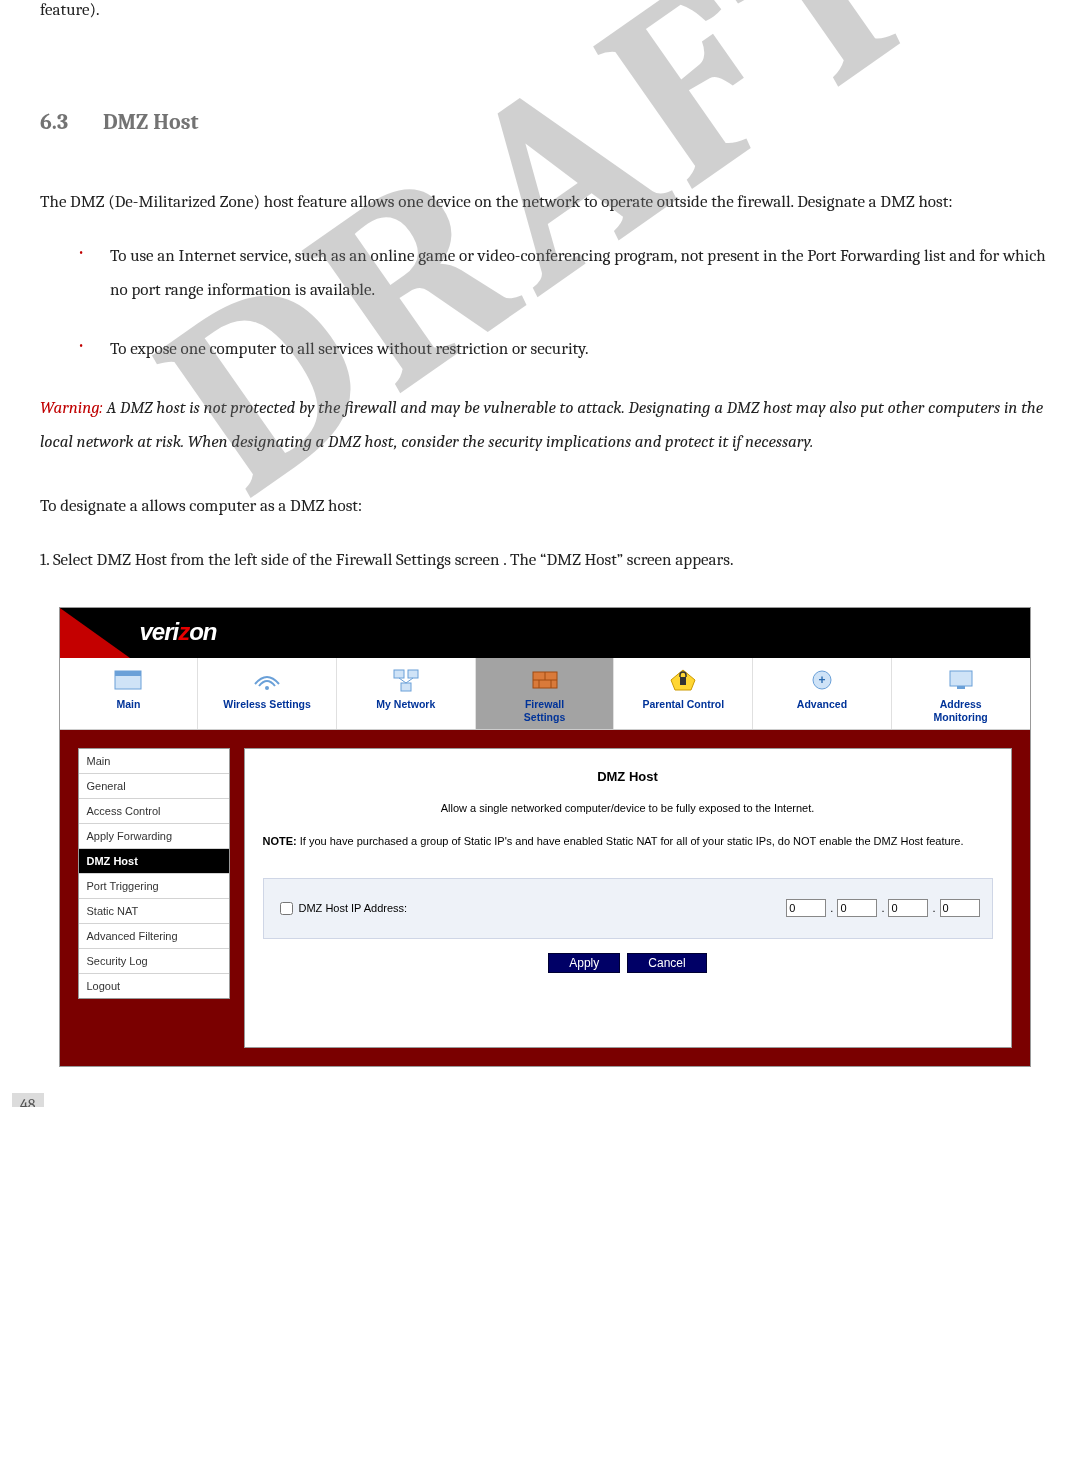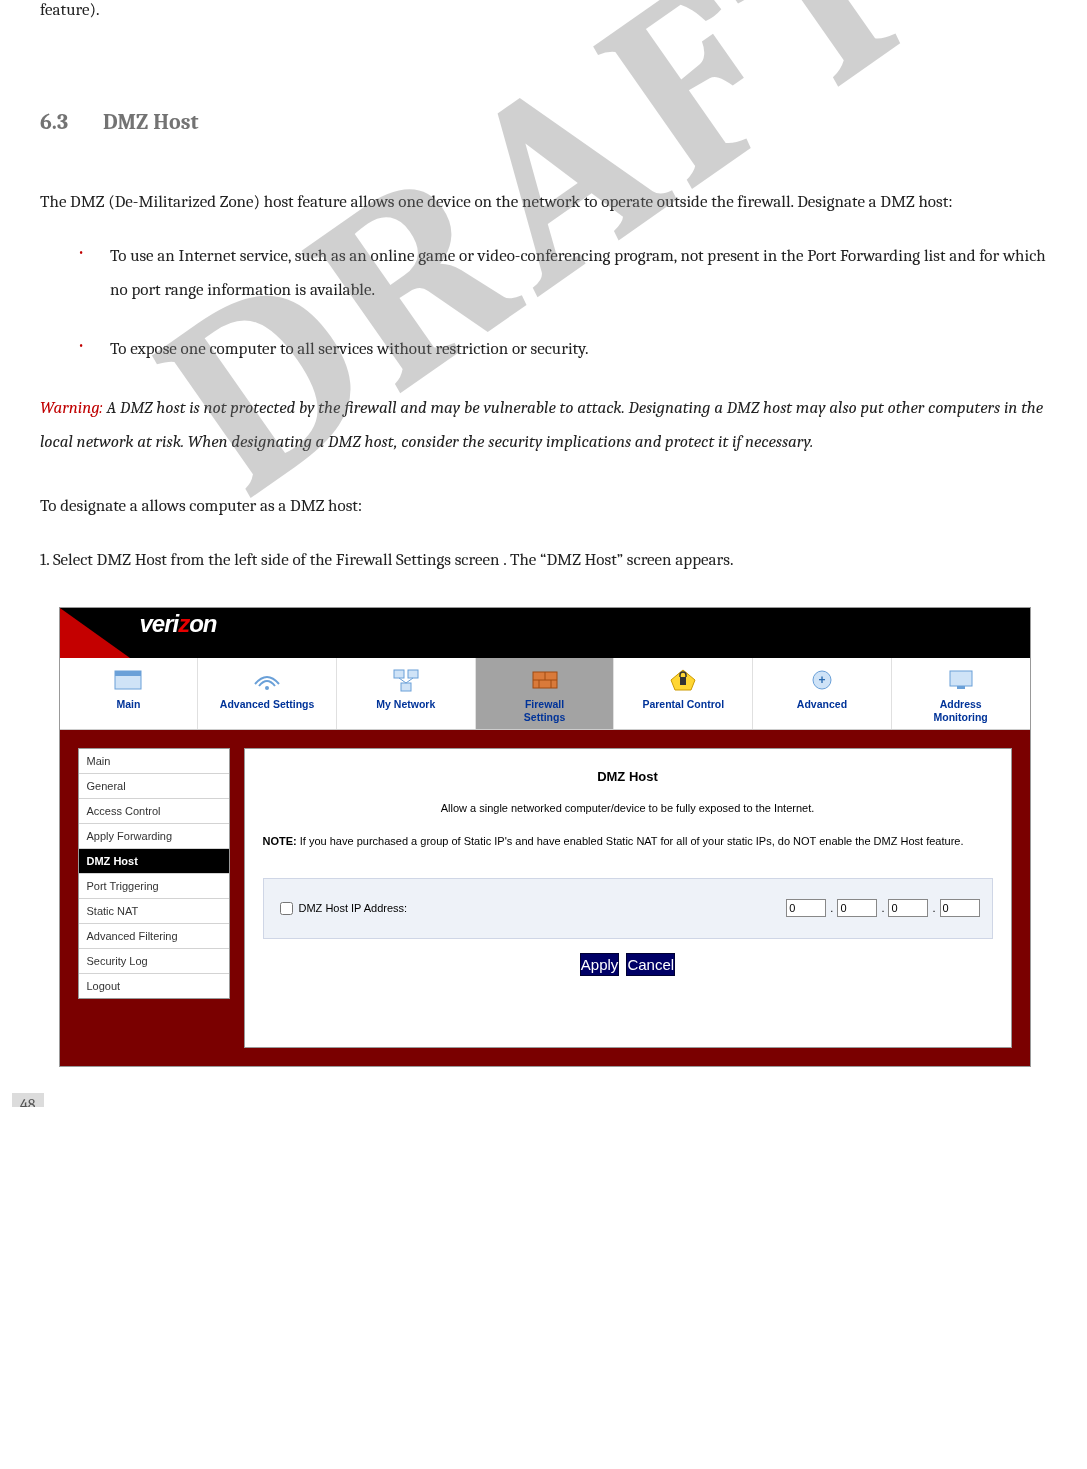--- a/index.html
+++ b/index.html
@@ -65,21 +65,21 @@
     z-index: 10;
     background: #fff;
   }
   .r-header { background: #000; height: 50px; position: relative; }
   .r-header .swoosh {
     position: absolute; left: 0; top: 0; width: 0; height: 0;
     border-bottom: 50px solid #c40000;
     border-right: 70px solid transparent;
   }
   .r-header .logo {
-    position: absolute; left: 80px; top: 2px; color: #fff;
+    position: absolute; left: 80px; top: 10px; color: #fff;
     font-size: 24px; font-weight: bold; font-family: Arial, sans-serif;
     letter-spacing: -1px; font-style: italic;
   }
   .r-header .logo .z { color: #e60000; }
   .r-nav {
     display: flex; background: #fff; border-bottom: 1px solid #ccc;
     align-items: stretch;
   }
   .r-nav .nav-item {
     flex: 1; text-align: center; padding: 8px 4px 6px 4px;
@@ -112,21 +112,21 @@
   .ip-row .lbl { flex: 1; font-size: 11px; }
   .ip-row .octets { display: flex; align-items: center; gap: 4px; }
   .ip-row .octets input {
     width: 34px; height: 16px; font-size: 11px; padding: 0 2px;
     border: 1px solid #888;
   }
   .ip-row .octets .dot { font-size: 11px; }
   .btn-row { text-align: center; }
   .btn-row .btn {
     display: inline-block; background: #000066; color: #fff;
-    font-size: 15px; padding: 2px 0; border: 1px solid #000033;
+    font-size: 12px; padding: 2px 20px; border: 1px solid #000033;
     margin: 0 2px; cursor: pointer;
   }
   .page-num {
     position: absolute;
     bottom: -10px;
     left: 12px;
     background: #dcdcdc;
     color: #555;
     font-size: 16px;
     padding: 3px 8px;
@@ -179,21 +179,21 @@
               <rect x="3" y="5" width="26" height="5" fill="#6aa0d8"></rect>
             </svg>
           <span class="nav-label">Main</span>
         </div>
         <div class="nav-item">
           <svg class="nav-icon" viewBox="0 0 32 28">
               <path d="M4 18 Q16 4 28 18" fill="none" stroke="#6aa0d8" stroke-width="2"></path>
               <path d="M8 20 Q16 10 24 20" fill="none" stroke="#6aa0d8" stroke-width="2"></path>
               <circle cx="16" cy="22" r="2" fill="#6aa0d8"></circle>
             </svg>
-          <span class="nav-label">Advanced Settings</span>
+          <span class="nav-label">Wireless Settings</span>
         </div>
         <div class="nav-item">
           <svg class="nav-icon" viewBox="0 0 32 28">
               <rect x="4" y="4" width="10" height="8" fill="#cfe3f7" stroke="#6aa0d8"></rect>
               <rect x="18" y="4" width="10" height="8" fill="#cfe3f7" stroke="#6aa0d8"></rect>
               <rect x="11" y="17" width="10" height="8" fill="#cfe3f7" stroke="#6aa0d8"></rect>
               <line x1="9" y1="12" x2="16" y2="17" stroke="#6aa0d8"></line>
               <line x1="23" y1="12" x2="16" y2="17" stroke="#6aa0d8"></line>
             </svg>
           <span class="nav-label">My Network</span>

